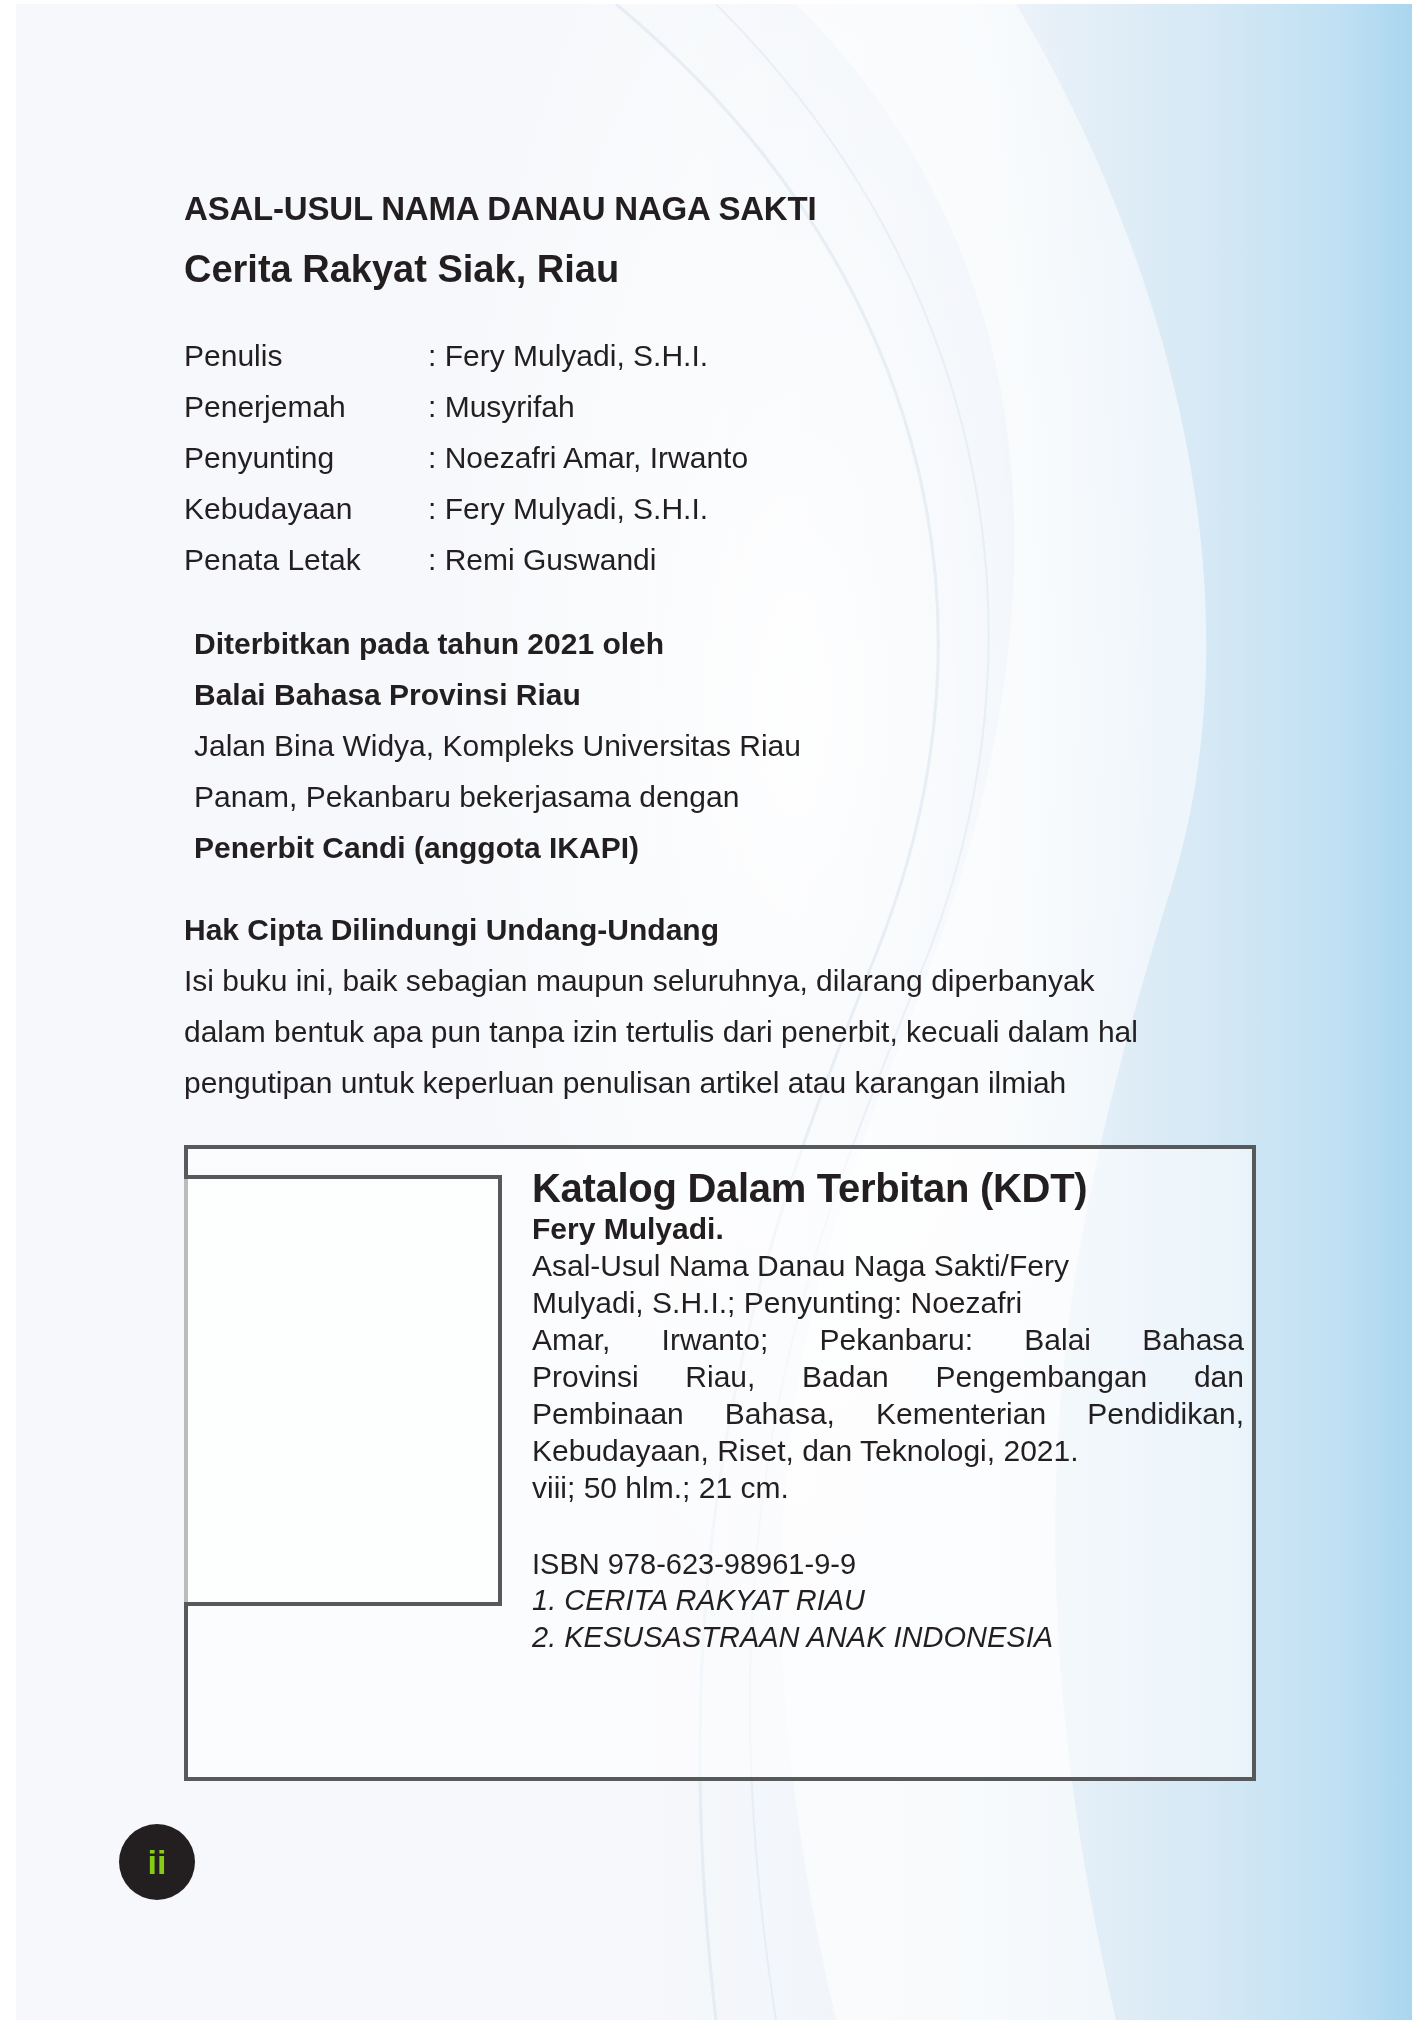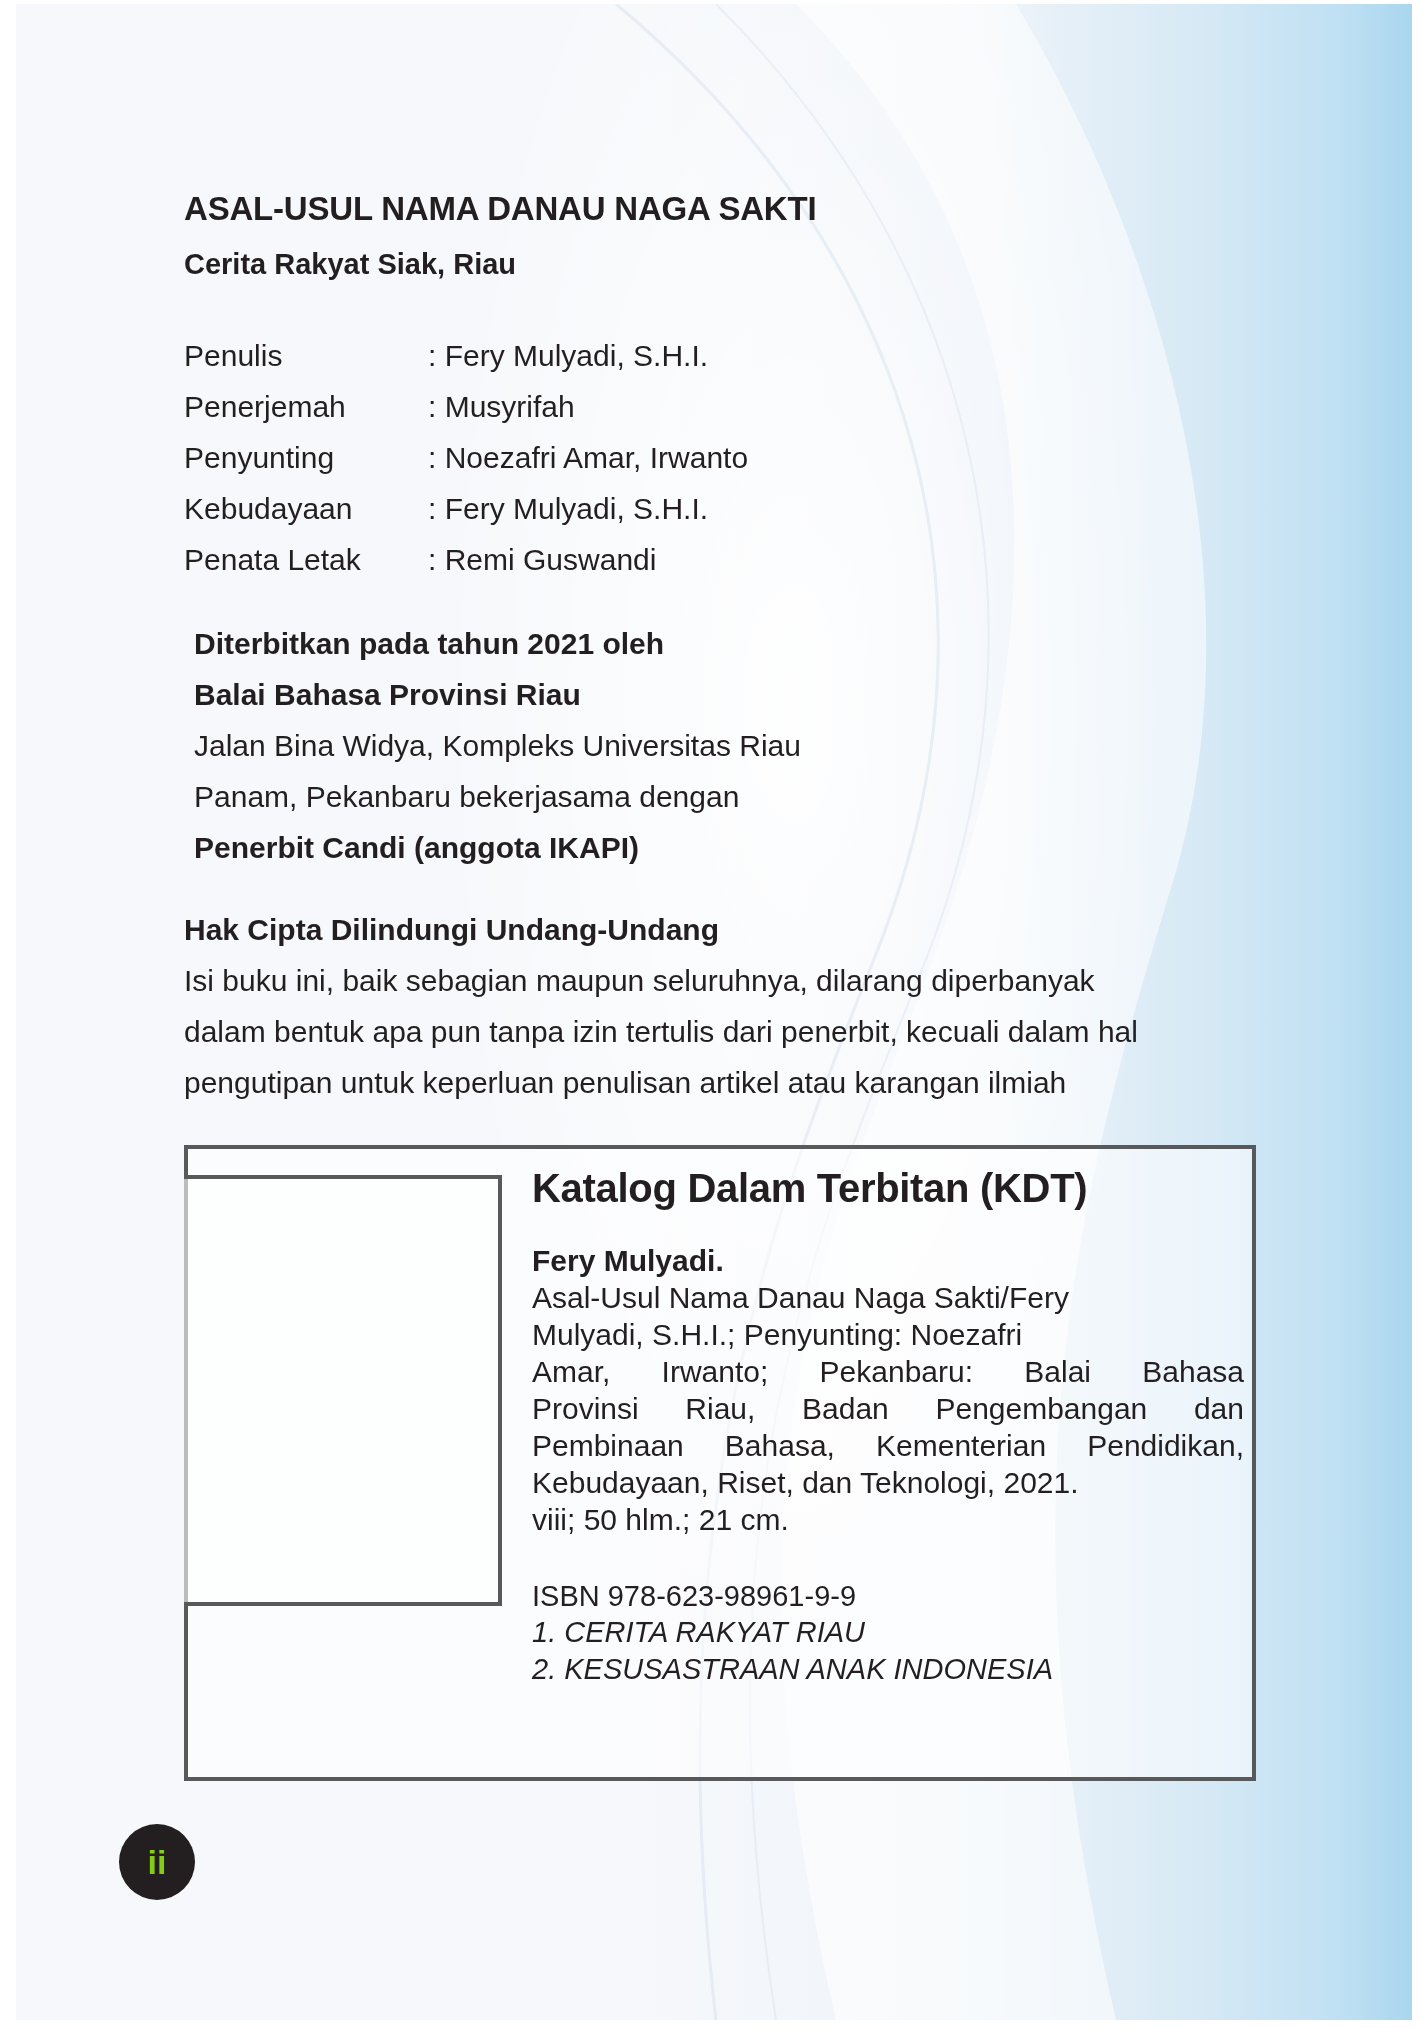--- a/index.html
+++ b/index.html
@@ -13,40 +13,40 @@
     background:
       radial-gradient(ellipse 520px 1400px at 780px 700px, rgba(255,255,255,0.95) 0%, rgba(255,255,255,0) 70%),
       linear-gradient(90deg, #f7f8fc 0%, #f6f8fb 45%, #eef3f9 70%, #d6e9f5 85%, #bfe0f3 95%, #a9d6ef 100%);
     overflow: hidden;
   }
   .wave {
     position: absolute; left: 0; top: 0; width: 1396px; height: 2016px; pointer-events: none;
   }
   .abs { position: absolute; white-space: nowrap; }
   .title { left: 168px; top: 186px; font-size: 33px; font-weight: bold; letter-spacing: -0.2px; }
-  .subtitle { left: 168px; top: 244px; font-size: 29px; font-weight: bold; }
+  .subtitle { left: 168px; top: 244px; font-size: 38px; font-weight: bold; }
   .credits { left: 168px; top: 326px; font-size: 30px; line-height: 51px; }
   .credits .row { display: flex; }
   .credits .lbl { width: 244px; }
   .pub { left: 178px; top: 614px; font-size: 30px; line-height: 51px; }
   .b { font-weight: bold; }
   .copy { left: 168px; top: 900px; font-size: 30px; line-height: 51px; }
   .kdt-outer {
     position: absolute; left: 168px; top: 1141px; width: 1072px; height: 636px;
     border: 4px solid #58595b; box-sizing: border-box;
     background: rgba(255,255,255,0.55);
   }
   .kdt-inner {
     position: absolute; left: 168px; top: 1171px; width: 318px; height: 431px;
     border: 4px solid #58595b; border-left: none; box-sizing: border-box;
     background: rgba(255,255,255,0.6);
   }
   .kdt-text { position: absolute; left: 516px; top: 1162px; width: 712px; }
   .kdt-title { font-size: 40px; font-weight: bold; letter-spacing: -0.3px; white-space: nowrap; }
-  .kdt-author { margin-top: 32px; font-size: 30px; font-weight: bold; line-height: 36px; }
+  .kdt-author { font-size: 30px; font-weight: bold; line-height: 36px; }
   .kdt-desc { font-size: 30px; line-height: 37px; text-align: justify; }
   .kdt-desc span { display: block; }
   .kdt-desc .jl { text-align-last: justify; }
   .kdt-isbn { margin-top: 40px; font-size: 29px; line-height: 36px; }
   .kdt-subj { font-size: 29px; line-height: 37px; font-style: italic; }
   .page-badge {
     position: absolute; left: 103px; top: 1820px; width: 76px; height: 76px;
     border-radius: 50%; background: #231f20; color: #84cc16;
     display: flex; align-items: center; justify-content: center;
     font-size: 34px; font-weight: bold;

